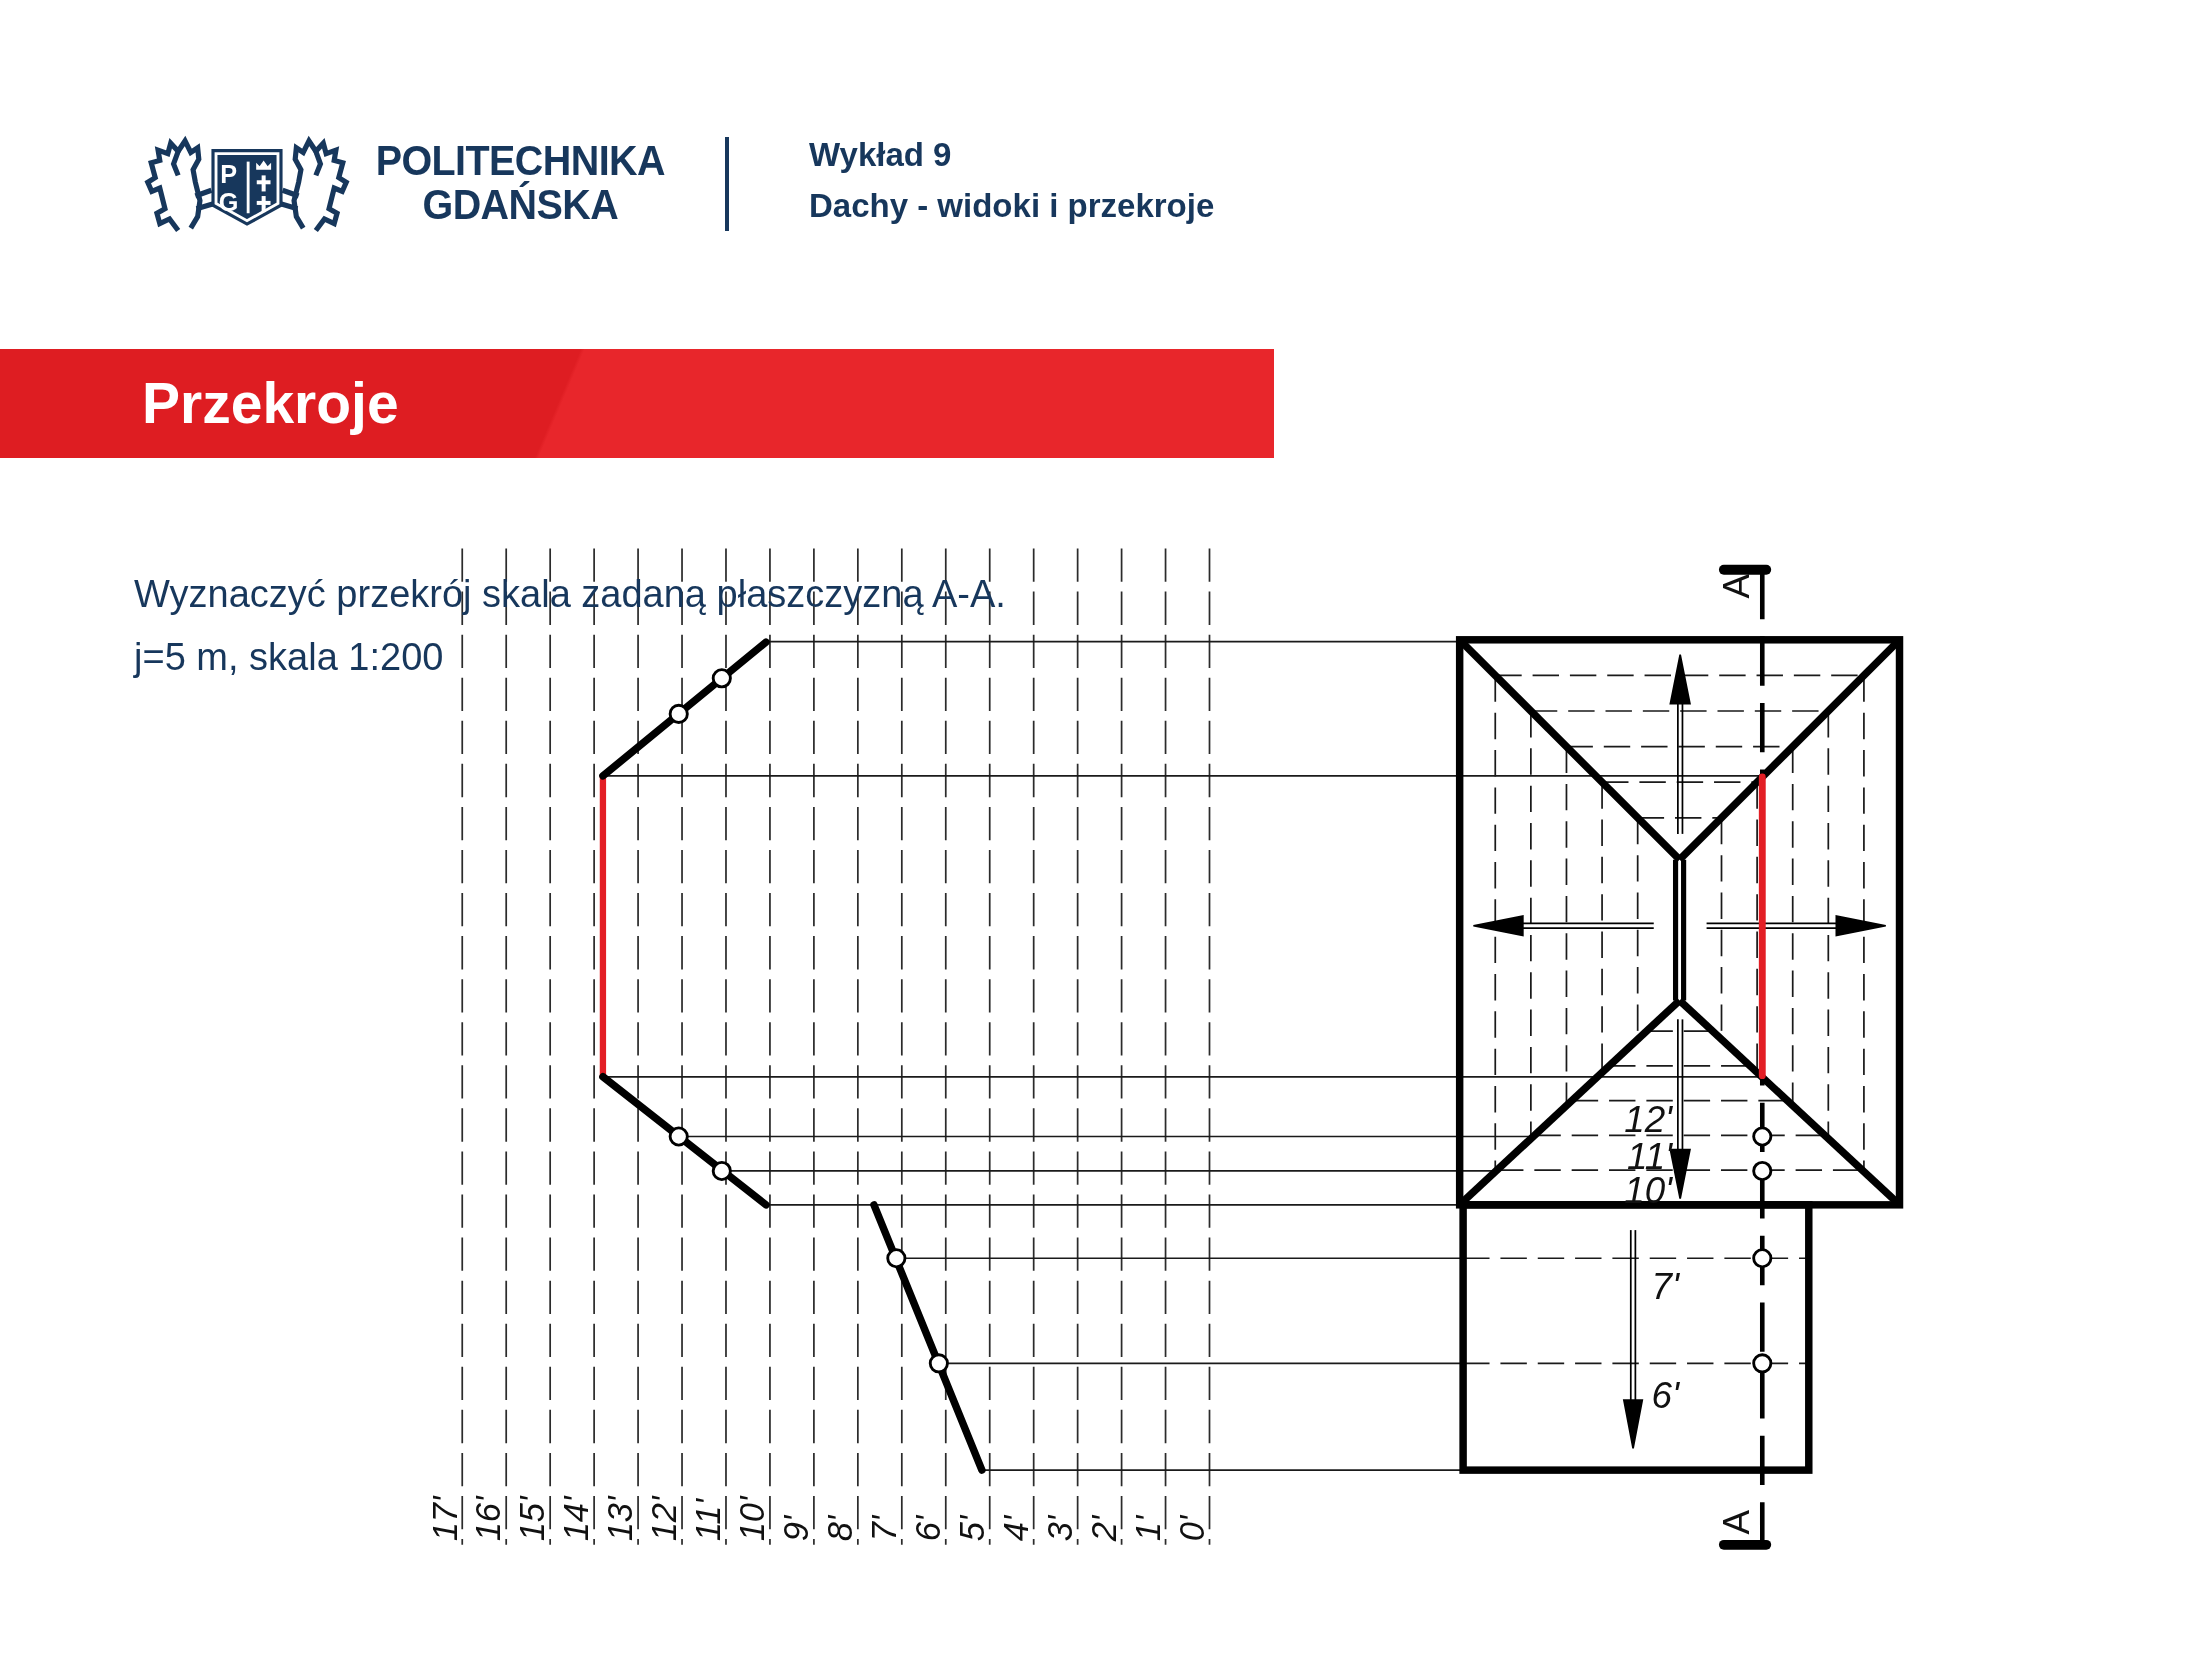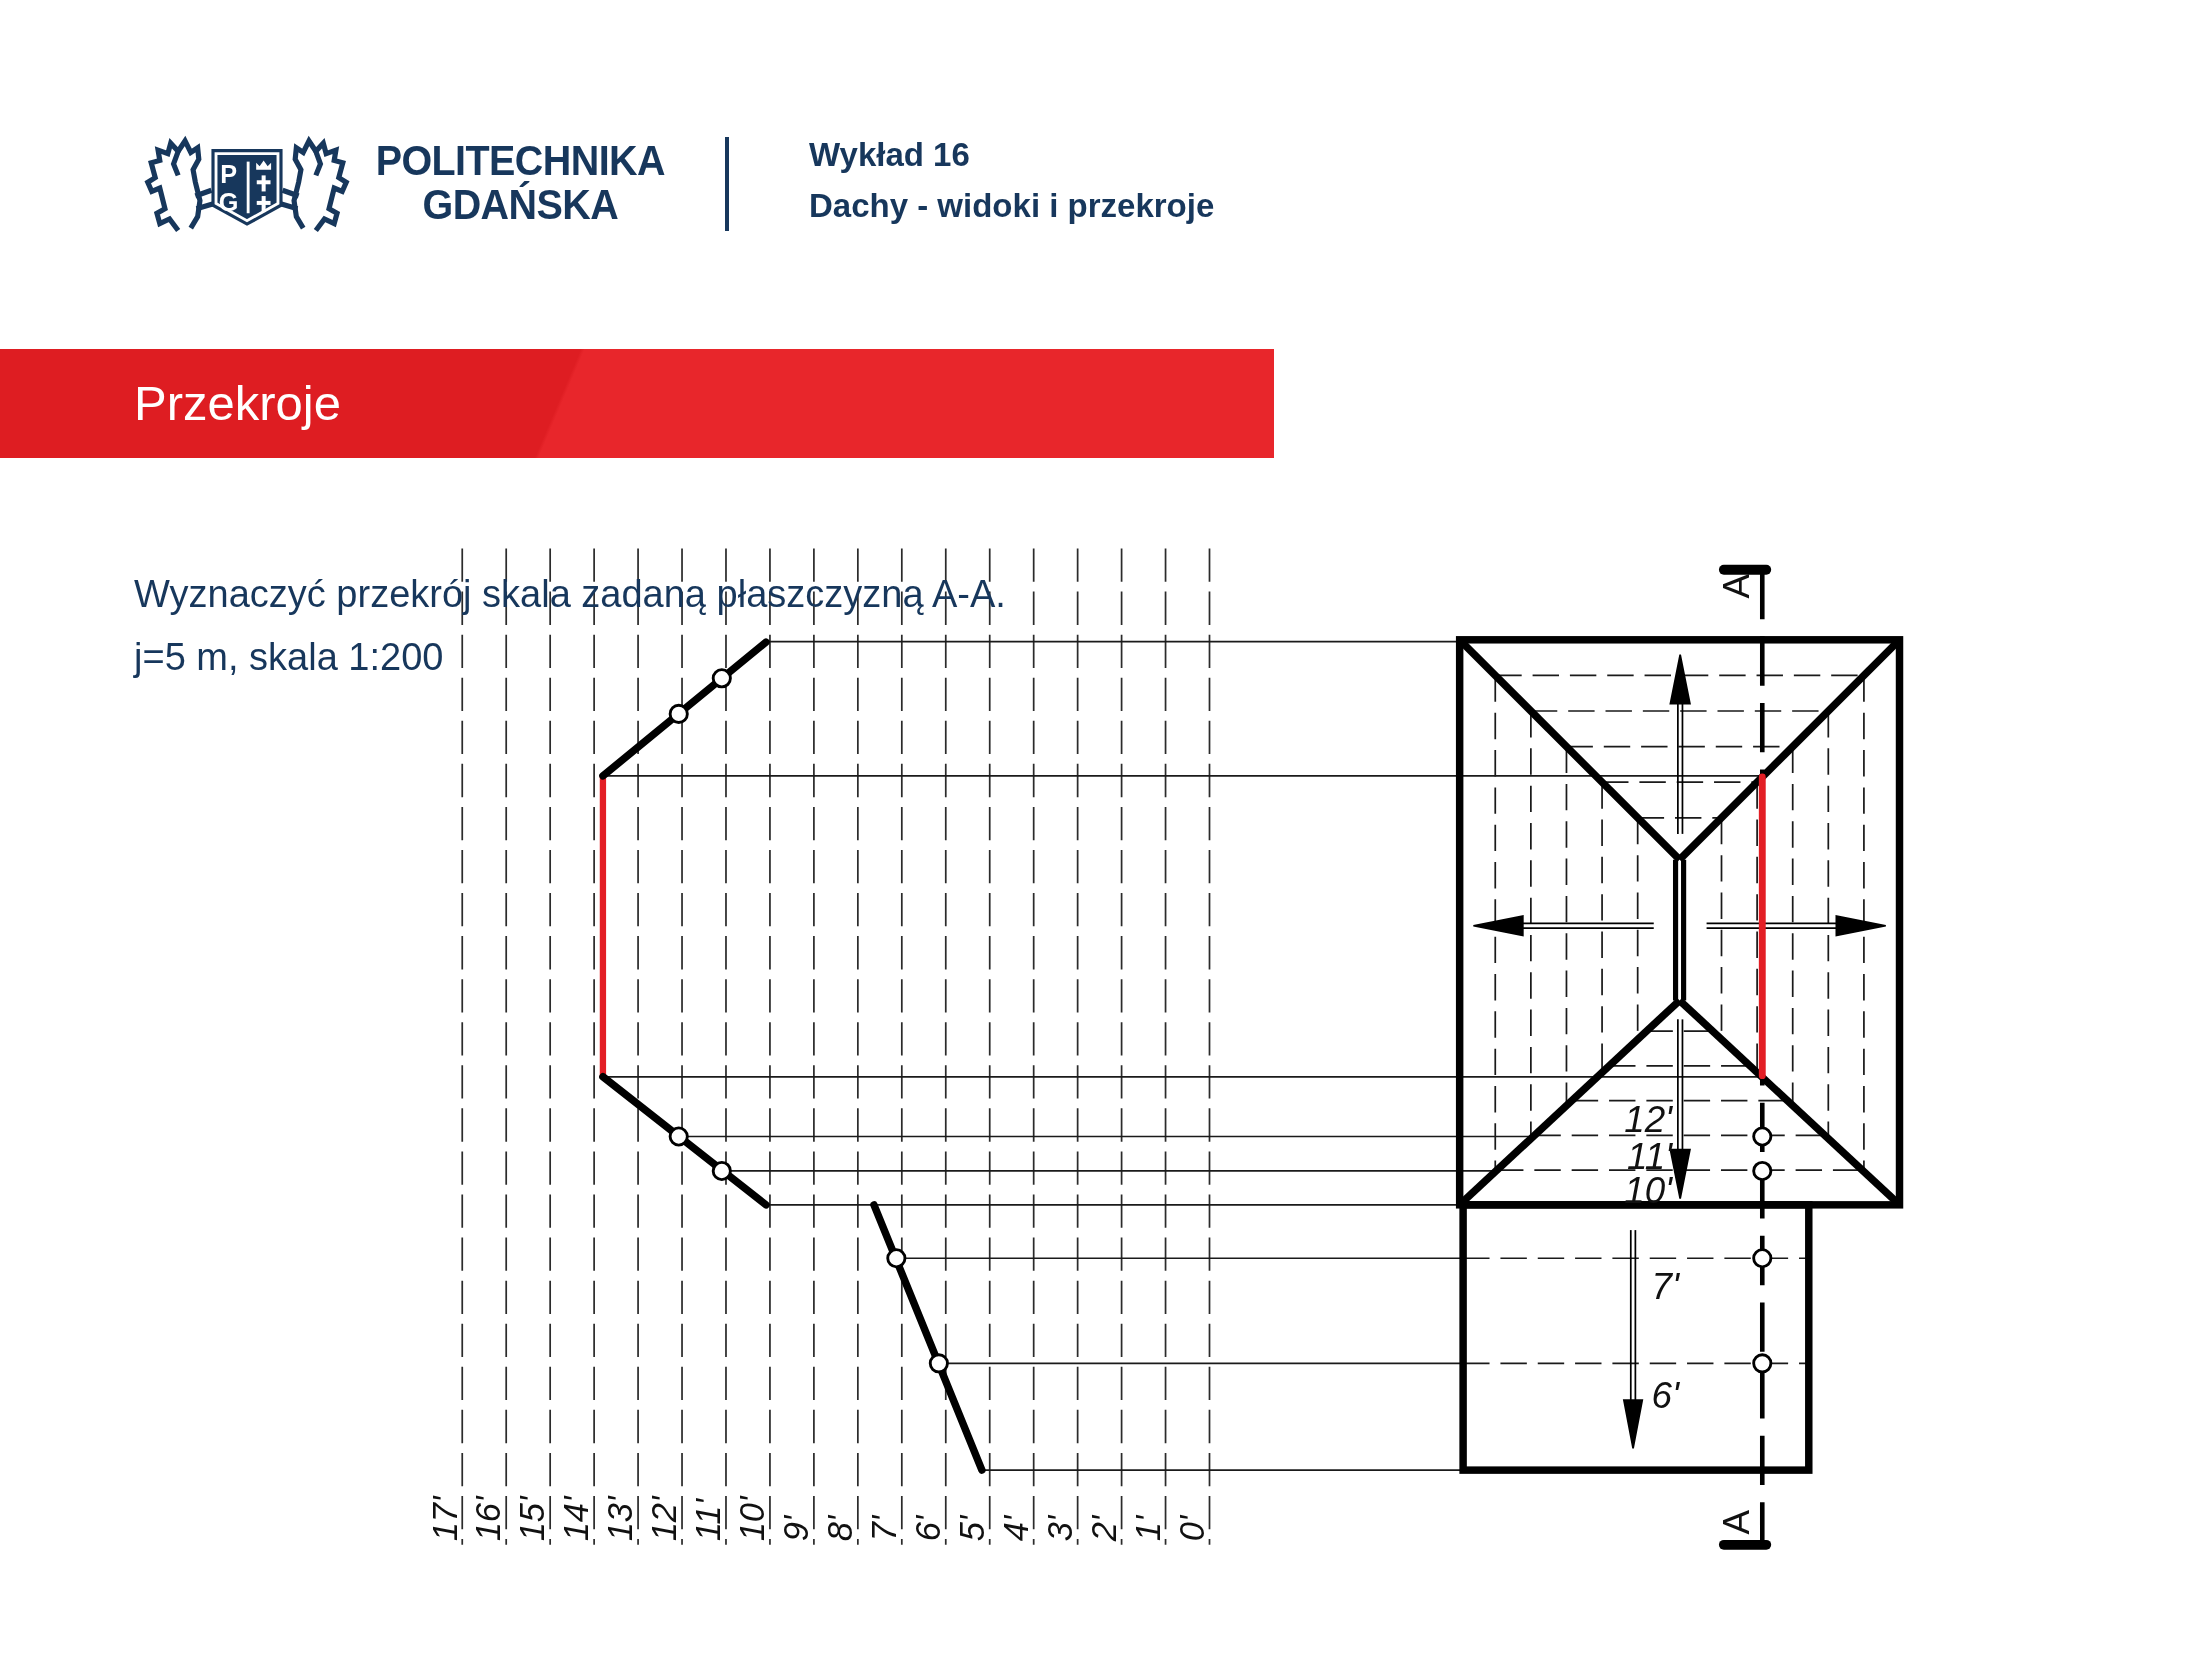--- a/index.html
+++ b/index.html
@@ -10,22 +10,22 @@
   #univ-name{left:361px;top:139px;width:339px;text-align:center;
     color:#17375c;font-weight:bold;font-size:42px;line-height:44px;
     letter-spacing:-0.6px;transform:scaleX(.94);transform-origin:left top;}
   #header-divider{left:725px;top:137px;width:4px;height:94px;background:#17375c;}
   #lecture-block{left:809px;top:138px;color:#17375c;}
   #lecture-title{font-weight:bold;font-size:33px;line-height:34px;}
   #lecture-topic{font-weight:bold;font-size:33px;line-height:34px;margin-top:17px;}
   
   #banner{left:0;top:349px;width:1274px;height:109px;
     background:linear-gradient(113deg,#de1d22 0%,#de1d22 44%,#e8262b 44.3%,#e8262b 100%);}
-  #banner-title{position:absolute;left:134px;top:50%;transform:translateY(-52%);
-    color:#ffffff;font-weight:normal;font-size:49px;}
+  #banner-title{position:absolute;left:142px;top:50%;transform:translateY(-52%);
+    color:#ffffff;font-weight:bold;font-size:57px;}
   
   #problem{left:134px;top:563px;color:#17375c;font-size:38px;line-height:63px;}
   svg text{font-family:"Liberation Sans",sans-serif;}
   .techlabel{font-style:italic;fill:#111111;font-size:64px;}
 </style>
 </head>
 <body>
 
 <svg class="abs" style="left:0;top:0" width="2205" height="1654" viewBox="0 0 3840 2880">
 
@@ -222,21 +222,21 @@
     </g>
   </g>
 </svg>
 
 <div class="abs" id="univ-name">
   <div>POLITECHNIKA</div>
   <div>GDAŃSKA</div>
 </div>
 <div class="abs" id="header-divider"></div>
 <div class="abs" id="lecture-block">
-  <div id="lecture-title">Wykład 16</div>
+  <div id="lecture-title">Wykład 9</div>
   <div id="lecture-topic">Dachy - widoki i przekroje</div>
 </div>
 
 <div class="abs" id="banner">
   <div id="banner-title">Przekroje</div>
 </div>
 
 <div class="abs" id="problem">
   <div>Wyznaczyć przekrój skala zadaną płaszczyzną A-A.</div>
   <div>j=5 m, skala 1:200</div>

